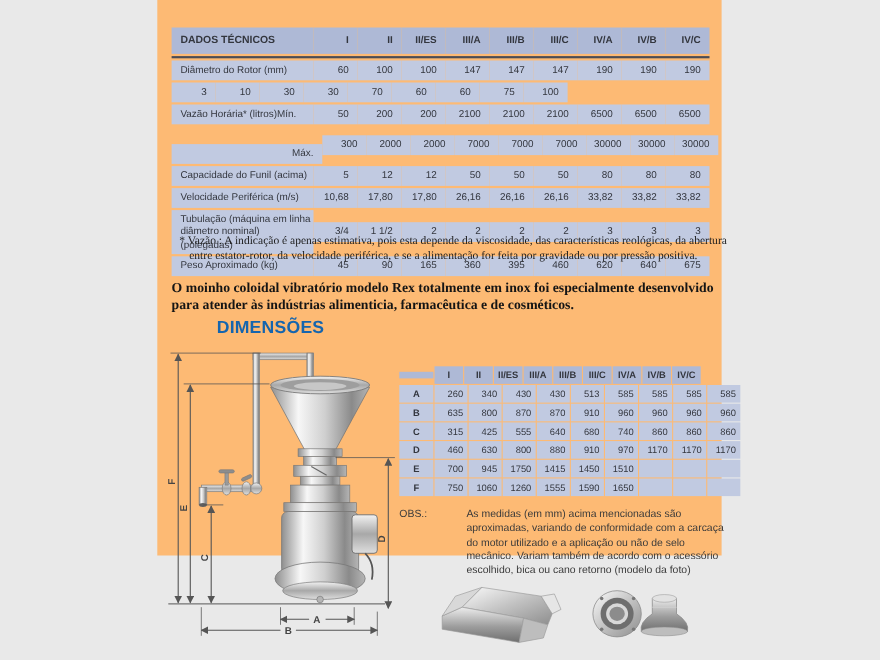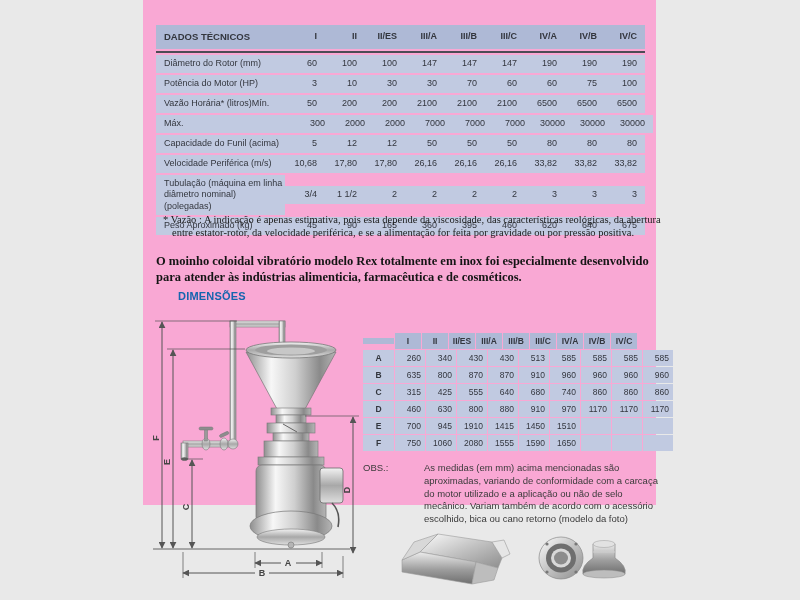--- a/index.html
+++ b/index.html
@@ -1,17 +1,17 @@
 <!DOCTYPE html>
 <html><head>
 <meta charset="utf-8">
 <style>
   html,body{margin:0;padding:0;width:800px;height:600px;overflow:hidden;background:#e9e9e9;
     font-family:"Liberation Sans",sans-serif;}
-  .paper{position:absolute;left:143px;top:0;width:513px;height:505px;background:#f9a8d4;}
+  .paper{position:absolute;left:143px;top:0;width:513px;height:505px;background:#fdba74;}
 
   
   .dtable{position:absolute;}
   .trow{display:flex;align-items:center;}
   .tlabel,.tcell{background:#c1cae1;color:#33363e;}
   .thead .tlabel,.thead .tcell{background:#aeb9d6;font-weight:bold;}
   .trule{height:2px;background:#4b4c55;margin:1px 0 2px 0;}
 
   
   #tech-table{left:13px;top:25px;width:489px;font-size:9px;}
@@ -27,22 +27,22 @@
   #dim-table .tlabel{flex:0 0 31px;text-align:center;padding:3px 0;font-weight:bold;}
   #dim-table .tcell{flex:0 0 26px;text-align:right;padding:3px 4px 3px 0;min-height:10px;}
   #dim-table .thead .tcell{text-align:center;padding-right:0;}
 
   
   .footnote{position:absolute;left:13px;top:213px;width:494px;
     font-family:"Liberation Serif",serif;font-size:10.5px;line-height:1.25;color:#1c1c1c;
     text-indent:-9px;padding-left:16px;}
   .intro{position:absolute;left:13px;top:254px;width:494px;
     font-family:"Liberation Serif",serif;font-weight:bold;font-size:12.5px;line-height:1.25;color:#151515;}
-  .section-heading{position:absolute;left:7px;top:290px;
-    font-size:11px;font-weight:bold;color:#1565ae;letter-spacing:.2px;padding-left:28px;}
+  .section-heading{position:absolute;left:26px;top:290px;
+    font-size:16px;font-weight:bold;color:#1565ae;letter-spacing:.2px;padding-left:28px;}
 
   .obs{position:absolute;left:220px;top:462px;width:296px;display:flex;
     font-size:9.5px;line-height:1.35;color:#3a3a3a;justify-content:center;}
   .obs-label{flex:0 0 29px;}
   .obs-text{flex:1;margin-left:32px;}
 
   .drawing{position:absolute;left:2px;top:312px;}
   .photos{position:absolute;left:237px;top:528px;}
 </style>
 </head>
@@ -70,21 +70,20 @@
         <div class="tcell">100</div>
         <div class="tcell">100</div>
         <div class="tcell">147</div>
         <div class="tcell">147</div>
         <div class="tcell">147</div>
         <div class="tcell">190</div>
         <div class="tcell">190</div>
         <div class="tcell">190</div>
       </div>
       <div class="trow">
-        <div class="tlabel">Potência do Motor (HP)</div>
         <div class="tcell">3</div>
         <div class="tcell">10</div>
         <div class="tcell">30</div>
         <div class="tcell">30</div>
         <div class="tcell">70</div>
         <div class="tcell">60</div>
         <div class="tcell">60</div>
         <div class="tcell">75</div>
         <div class="tcell">100</div>
       </div>
@@ -94,21 +93,21 @@
         <div class="tcell">200</div>
         <div class="tcell">200</div>
         <div class="tcell">2100</div>
         <div class="tcell">2100</div>
         <div class="tcell">2100</div>
         <div class="tcell">6500</div>
         <div class="tcell">6500</div>
         <div class="tcell">6500</div>
       </div>
       <div class="trow">
-        <div class="tlabel" style="padding-right: 8px;">Máx.</div>
+        <div class="tlabel" style="text-align: right; padding-right: 8px; margin-top: 16px;">Máx.</div>
         <div class="tcell">300</div>
         <div class="tcell">2000</div>
         <div class="tcell">2000</div>
         <div class="tcell">7000</div>
         <div class="tcell">7000</div>
         <div class="tcell">7000</div>
         <div class="tcell">30000</div>
         <div class="tcell">30000</div>
         <div class="tcell">30000</div>
       </div>
@@ -318,33 +317,33 @@
         <div class="tcell">910</div>
         <div class="tcell">970</div>
         <div class="tcell">1170</div>
         <div class="tcell">1170</div>
         <div class="tcell">1170</div>
       </div>
       <div class="trow">
         <div class="tlabel">E</div>
         <div class="tcell">700</div>
         <div class="tcell">945</div>
-        <div class="tcell">1910</div>
+        <div class="tcell">1750</div>
         <div class="tcell">1415</div>
         <div class="tcell">1450</div>
         <div class="tcell">1510</div>
         <div class="tcell"></div>
         <div class="tcell"></div>
         <div class="tcell"></div>
       </div>
       <div class="trow">
         <div class="tlabel">F</div>
         <div class="tcell">750</div>
         <div class="tcell">1060</div>
-        <div class="tcell">2080</div>
+        <div class="tcell">1260</div>
         <div class="tcell">1555</div>
         <div class="tcell">1590</div>
         <div class="tcell">1650</div>
         <div class="tcell"></div>
         <div class="tcell"></div>
         <div class="tcell"></div>
       </div>
     </div>
 
   <div class="obs">

